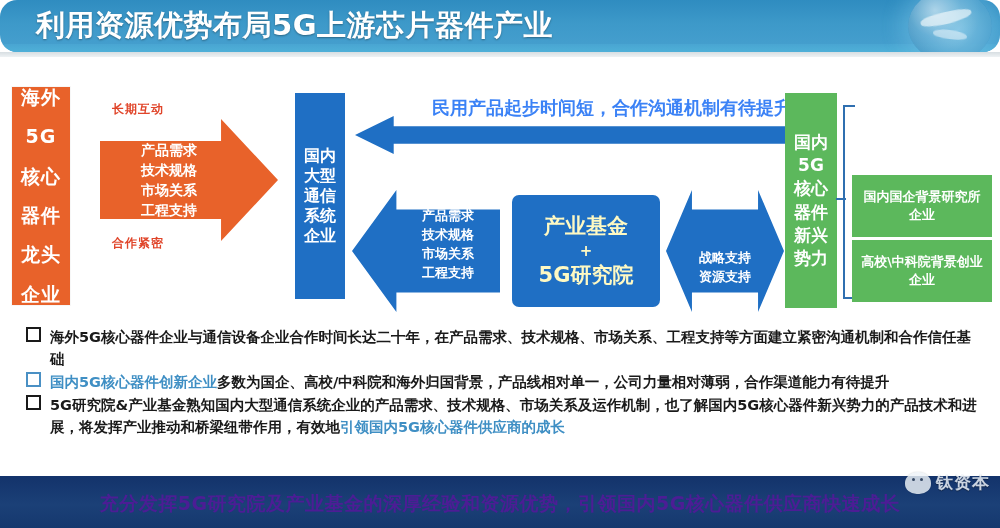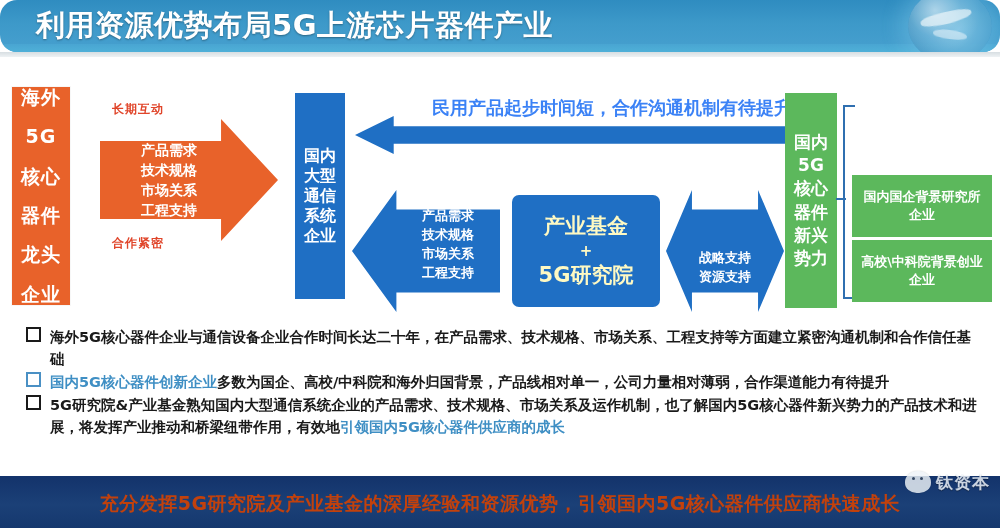--- a/index.html
+++ b/index.html
@@ -182,26 +182,26 @@
   .bullet.accent .mark{border-color:#4a90c4;}
   .hl{color:#3f8fc4;}
 
   
   .bottom-band{
     position:absolute;left:0;bottom:0;width:1000px;height:52px;
     background:linear-gradient(180deg,#13336b 0%,#1b4077 55%,#15386e 100%);
   }
   .bottom-text{
     position:absolute;left:0;bottom:11px;width:1000px;text-align:center;
-    color:#c2410c;font-size:19px;font-weight:bold;letter-spacing:.5px;
+    color:#4c1d95;font-size:19px;font-weight:bold;letter-spacing:.5px;
     white-space:nowrap;
   }
   .watermark{
     position:absolute;right:10px;bottom:34px;
-    display:flex;align-items:flex-start;gap:5px;opacity:.82;margin-top:16px;
+    display:flex;align-items:flex-end;gap:5px;opacity:.82;margin-top:16px;
   }
   .wechat-ico{
     width:26px;height:22px;border-radius:50% 50% 45% 45%;
     background:#eef4f8;position:relative;
     box-shadow:0 0 2px rgba(0,0,0,.2);
   }
   .wechat-ico::before,.wechat-ico::after{
     content:"";position:absolute;top:6px;width:3px;height:3px;border-radius:50%;
     background:#3a4a60;
   }

